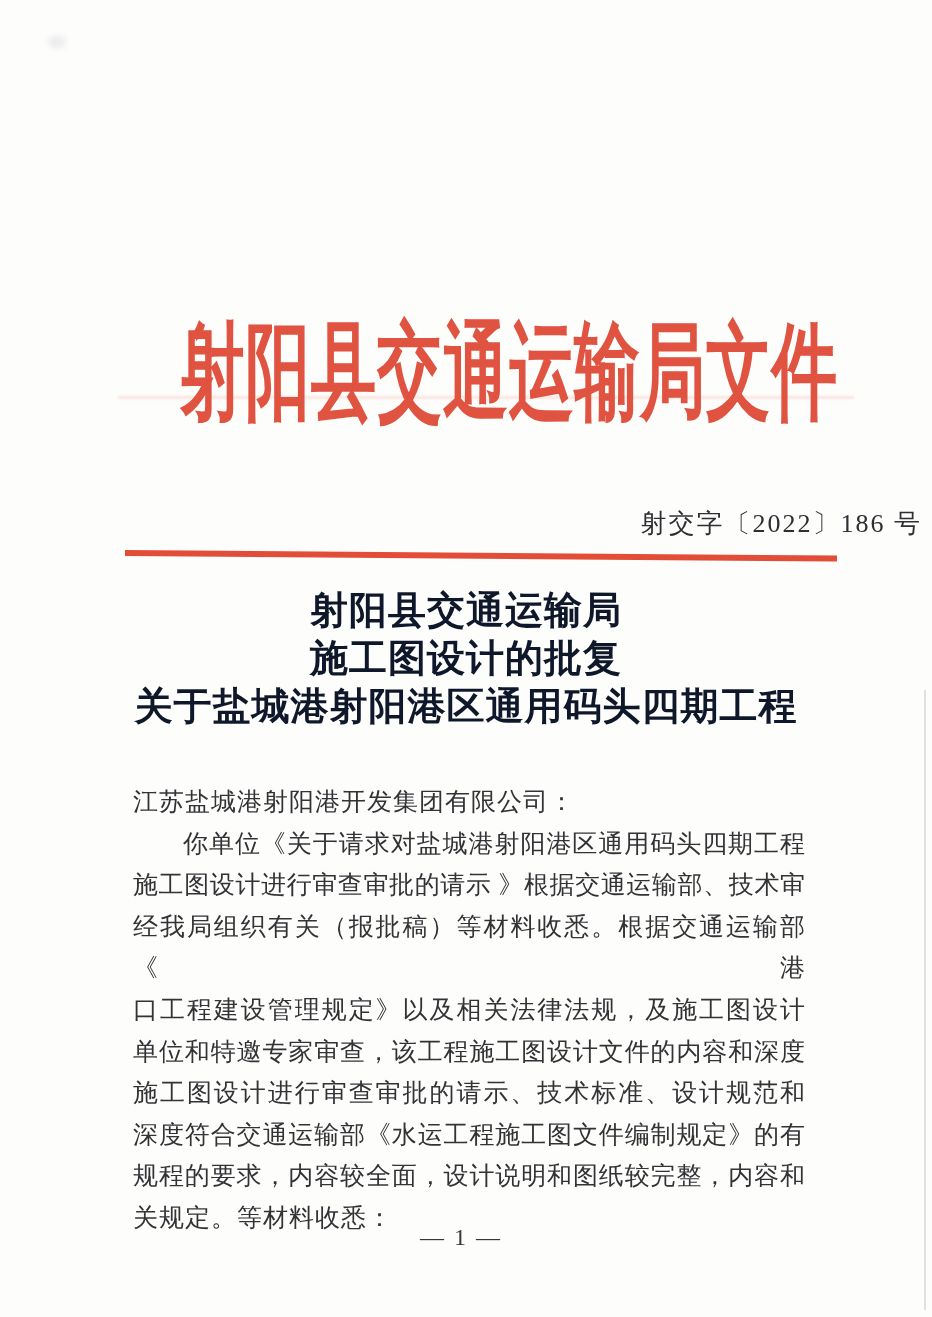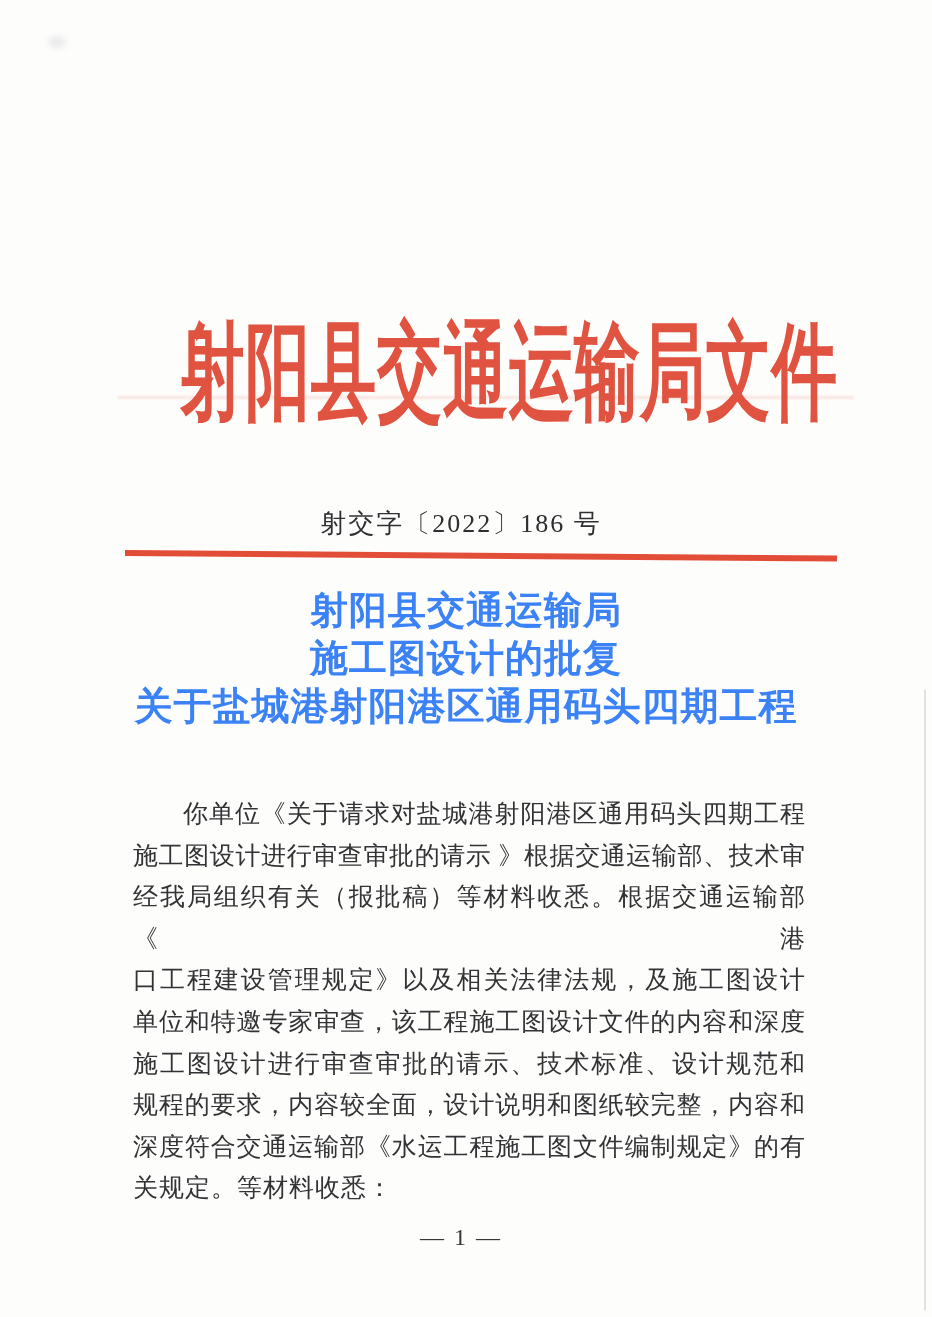--- a/index.html
+++ b/index.html
@@ -26,41 +26,41 @@
     line-height: 114px;
     white-space: nowrap;
     transform: scaleX(0.615);
     transform-origin: 50% 50%;
     letter-spacing: 1px;
   }
   
   .doc-number {
     position: absolute;
     top: 506px; left: 0; right: 10px;
-    text-align: center;
+    text-align: right;
     font-size: 26px;
     color: #2f2f33;
     letter-spacing: 2px;
   }
   
   .red-rule {
     position: absolute;
     top: 550px; left: 125px;
     width: 712px; height: 6px;
     background: #e24d38;
     transform: rotate(0.45deg);
     transform-origin: left center;
   }
   
   .doc-title {
     position: absolute;
     top: 586px; left: 0; right: 0;
     text-align: center;
     font-weight: bold;
-    color: #3b82f6;
+    color: #0f172a;
     font-size: 38px;
     line-height: 48px;
     letter-spacing: 1px;
   }
   
   .body-block {
     position: absolute;
     top: 781px; left: 133px;
     width: 672px;
     font-size: 25px;
@@ -68,21 +68,21 @@
   }
   .body-line {
     line-height: 41.6px;
     white-space: nowrap;
   }
   .body-line.just {
     white-space: normal;
     text-align: justify;
     text-align-last: justify;
   }
-  .body-line.indent { text-indent: 50px; margin-top: 12px; }
+  .body-line.indent { text-indent: 50px; }
   .body-line.plain { letter-spacing: 1px; }
   
   .page-number {
     position: absolute;
     top: 1224px; left: 0; right: 10px;
     text-align: center;
     font-size: 24px;
     color: #38383b;
     letter-spacing: 2px;
   }
@@ -125,26 +125,27 @@
 
   <div class="red-rule"></div>
 
   <div class="doc-title">
     <div>射阳县交通运输局</div>
     <div>施工图设计的批复</div>
     <div>关于盐城港射阳港区通用码头四期工程</div>
   </div>
 
   <div class="body-block">
+    <div class="body-line plain">江苏盐城港射阳港开发集团有限公司：</div>
     <div class="body-line just indent">你单位《关于请求对盐城港射阳港区通用码头四期工程</div>
     <div class="body-line just">施工图设计进行审查审批的请示 》根据交通运输部、技术审</div>
     <div class="body-line just">经我局组织有关（报批稿）等材料收悉。根据交通运输部《港</div>
     <div class="body-line just">口工程建设管理规定》以及相关法律法规，及施工图设计</div>
     <div class="body-line just">单位和特邀专家审查，该工程施工图设计文件的内容和深度</div>
     <div class="body-line just">施工图设计进行审查审批的请示、技术标准、设计规范和</div>
+    <div class="body-line just">深度符合交通运输部《水运工程施工图文件编制规定》的有</div>
     <div class="body-line just">规程的要求，内容较全面，设计说明和图纸较完整，内容和</div>
-    <div class="body-line just">深度符合交通运输部《水运工程施工图文件编制规定》的有</div>
     <div class="body-line plain">关规定。等材料收悉：</div>
   </div>
 
   <div class="page-number">— 1 —</div>
 
 </div>
 
 </body></html>

